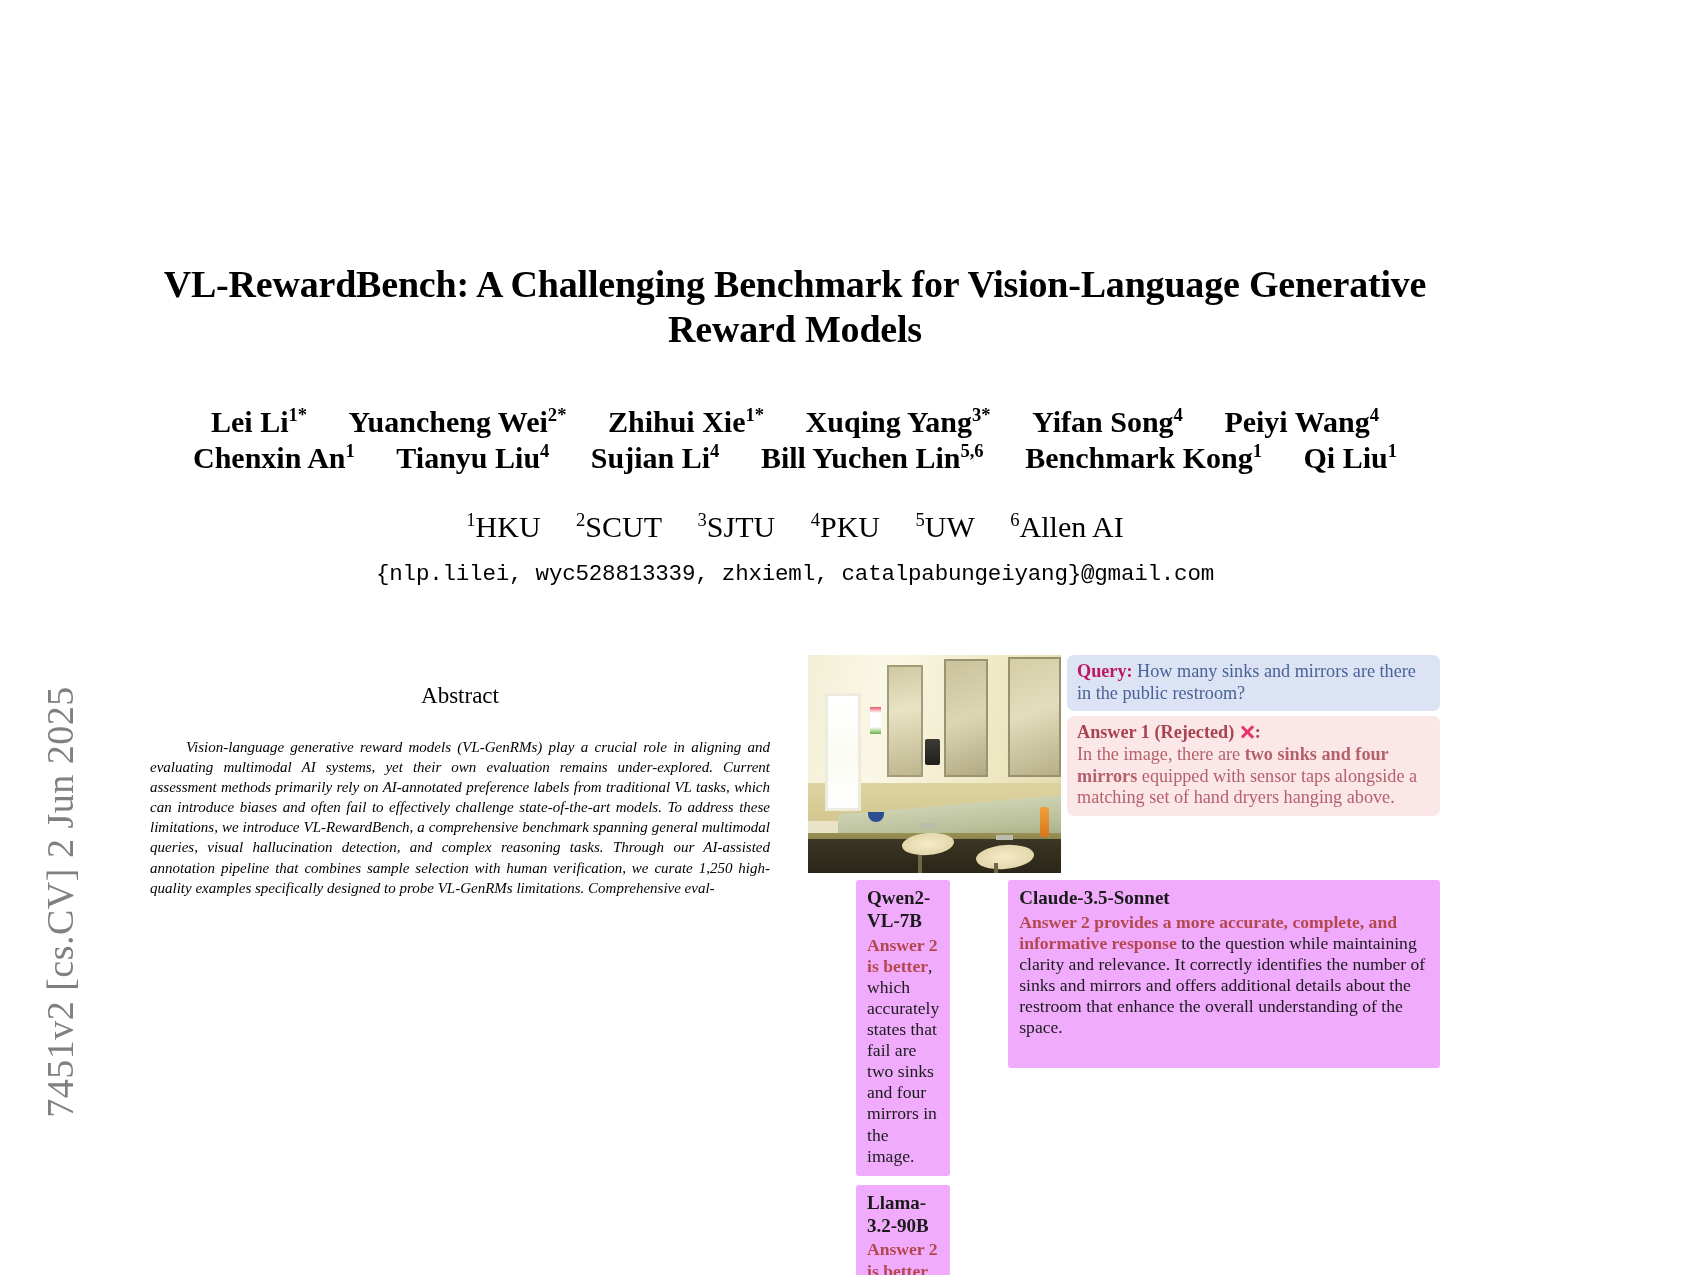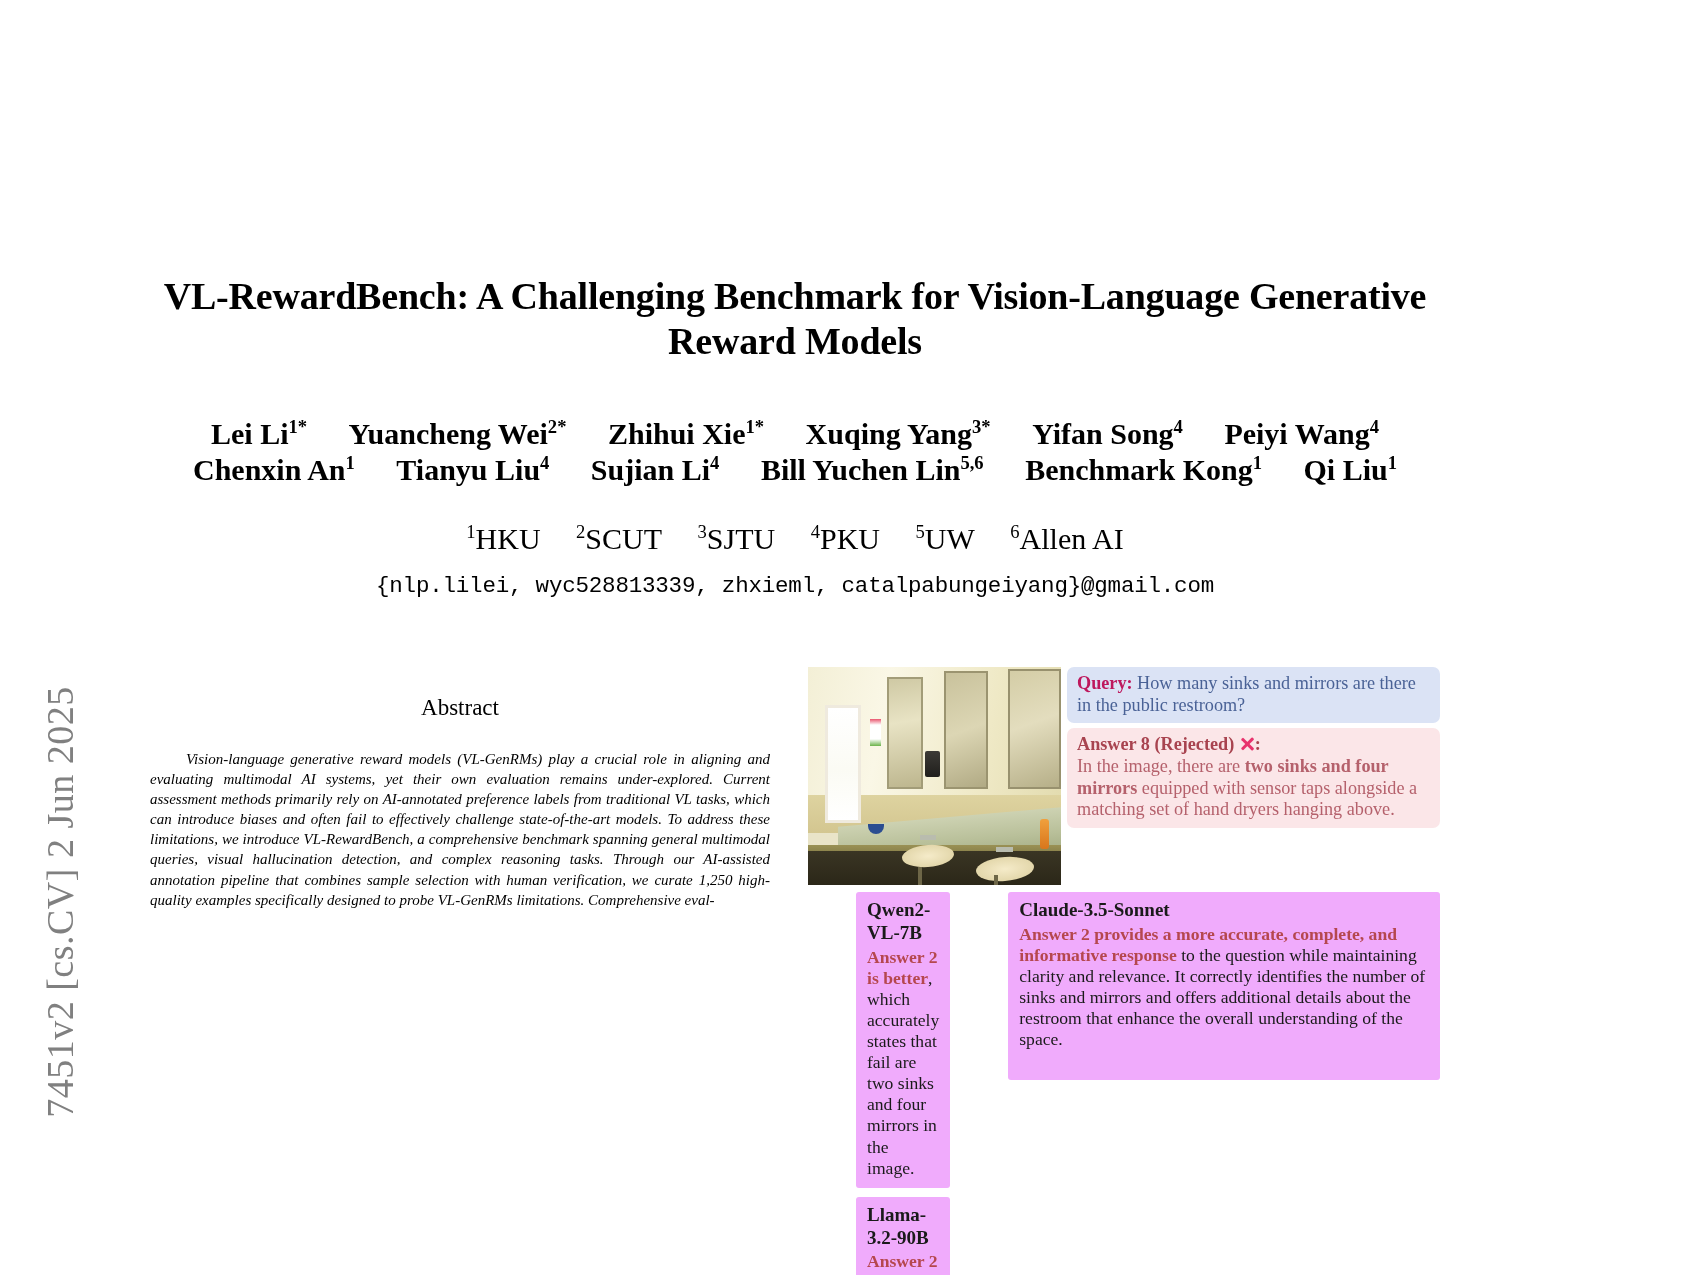--- a/index.html
+++ b/index.html
@@ -29,21 +29,21 @@
     letter-spacing: 0.5px;
     color: #808080;
     white-space: nowrap;
     text-align: center;
   }
 
   
   .paper {
     position: absolute;
     left: 150px;
-    top: 12px;
+    top: 0;
     width: 1290px;
     height: 991px;
   }
   .title {
     margin-top: 262px;
     font-size: 38px;
     font-weight: bold;
     line-height: 1.18;
     text-align: center;
     letter-spacing: -0.2px;
@@ -402,21 +402,21 @@
           </div>
 
           <div class="qa-stack">
 
             <div class="bubble q-bubble">
               <span class="lead">Query:</span><span> How many sinks and mirrors are there in the public restroom?</span>
             </div>
 
 
             <div class="bubble a2-bubble">
-              <span class="lead">Answer 8  (Rejected)</span>
+              <span class="lead">Answer 1  (Rejected)</span>
               <span class="mark mark-x"></span><span class="lead">:</span><br>
               <span>In the image, there are </span><b>two sinks and four mirrors</b><span> equipped with sensor taps alongside a matching set of hand dryers hanging above.</span>
             </div>
 
           </div>
         </div>
 
         <div class="fig-bottom">
 
           <div class="judge-col-left">

